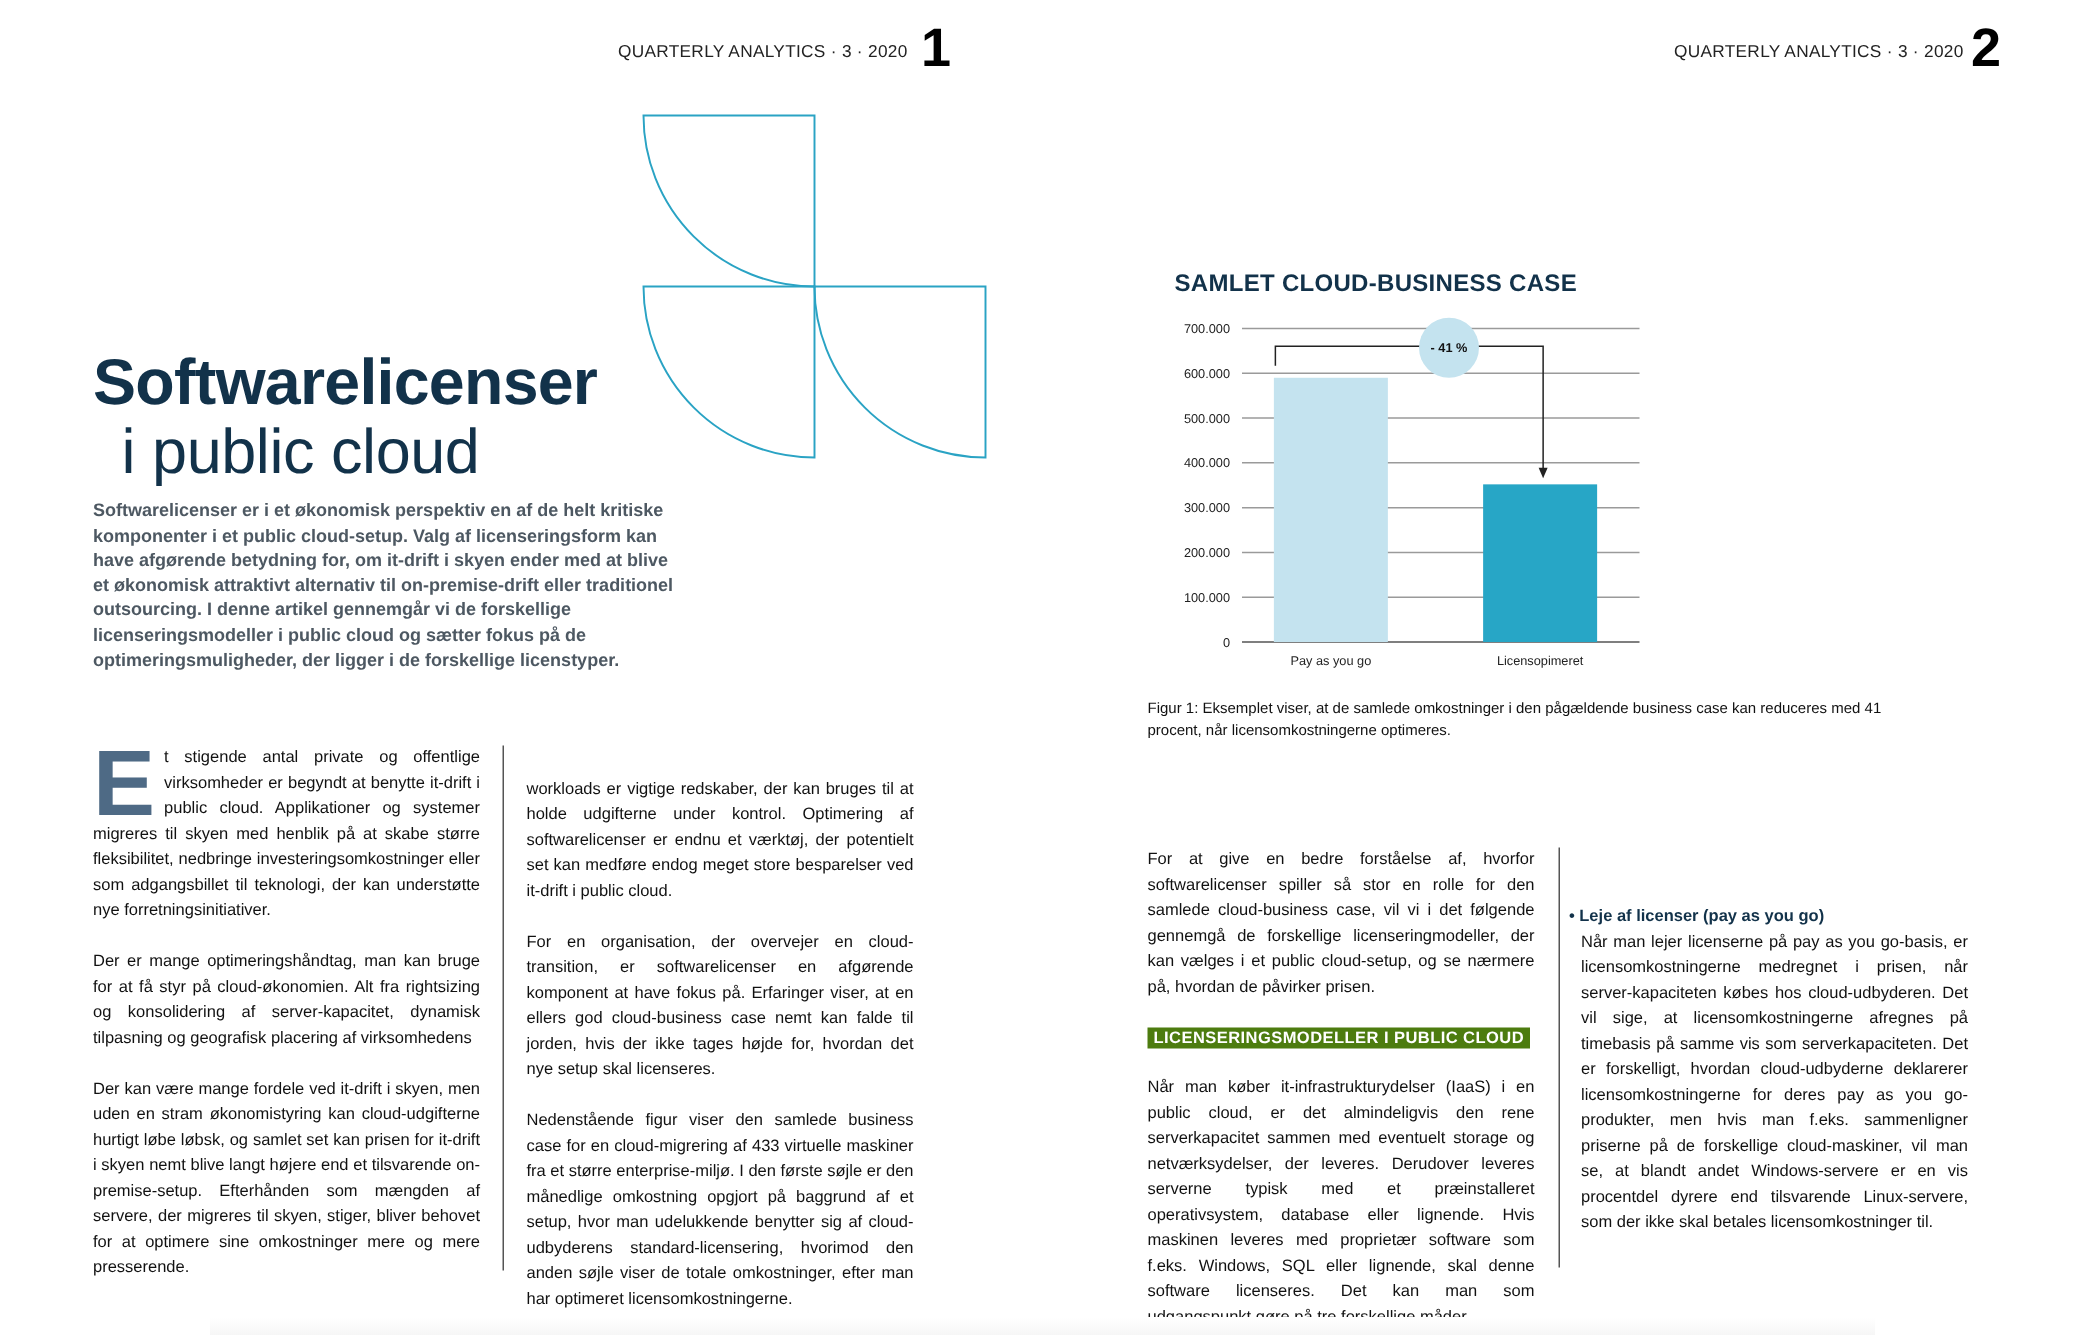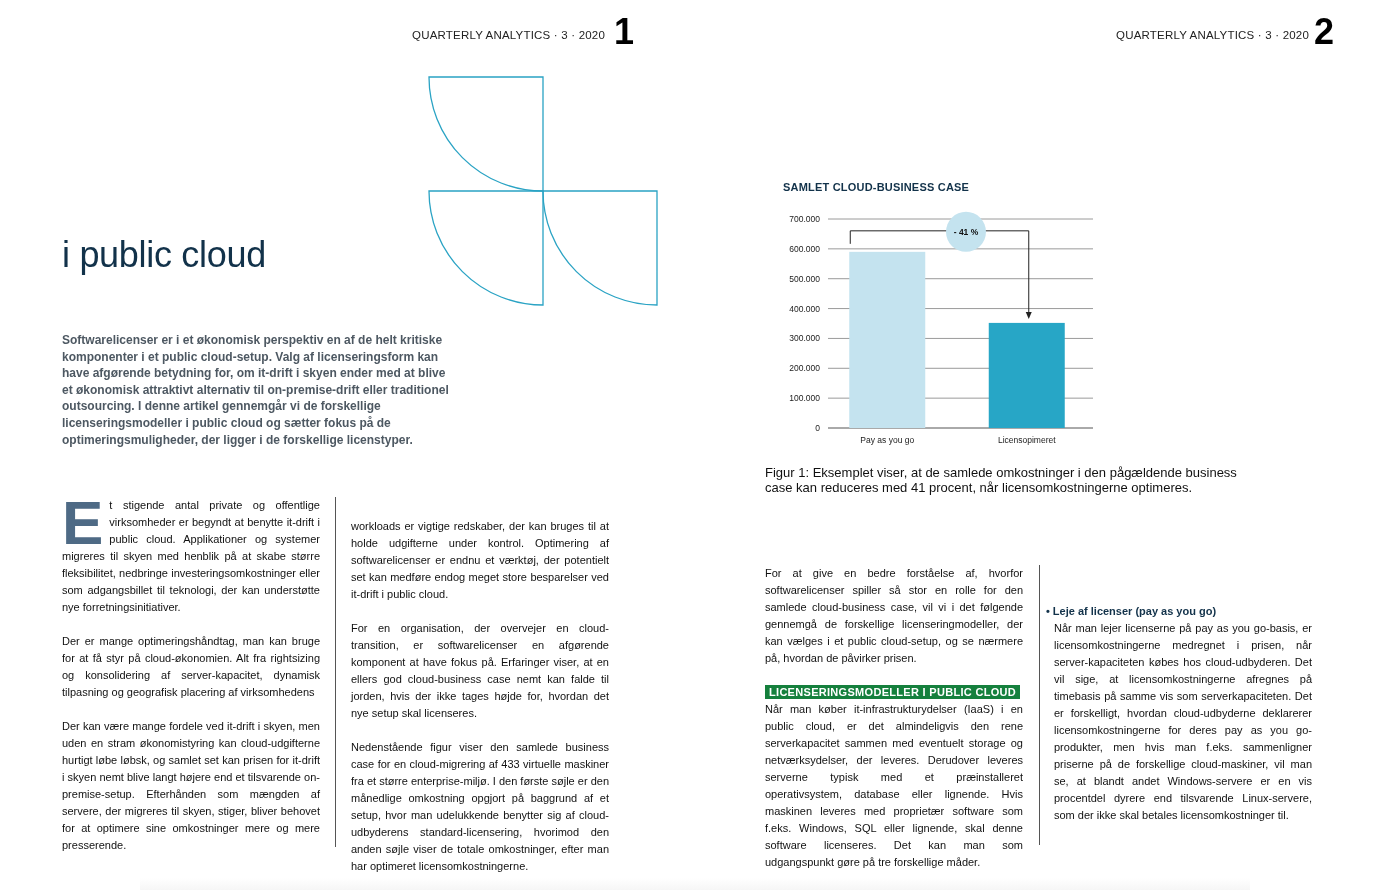--- a/index.html
+++ b/index.html
@@ -14,68 +14,69 @@
   .page-number { position: absolute; top: 12px; font-size: 36px; font-weight: bold; color: #000; line-height: 40px; }
   .page-left .running-header { left: 412px; }
   .page-left .page-number { left: 614px; }
   .page-right .running-header { left: 422px; }
   .page-right .page-number { left: 620px; }
 
   .decor { position: absolute; left: 427px; top: 75px; }
 
   .title { position: absolute; left: 62px; top: 232px; color: #12324a; line-height: 46px; }
   .title-bold { font-size: 43px; font-weight: bold; letter-spacing: -0.5px; display: block; }
-  .title-light { font-size: 36px; font-weight: normal; letter-spacing: -0.3px; display: block; }
+  .title-light { font-size: 42px; font-weight: normal; letter-spacing: -0.3px; display: block; margin-left: 19px; }
 
   .lead { position: absolute; left: 62px; top: 332px; width: 392px; font-size: 12px; line-height: 16.6px; font-weight: bold; color: #4d5862; }
 
   .col { position: absolute; font-size: 11px; line-height: 17px; color: #111; text-align: justify; hyphens: manual; }
   .col p { margin-bottom: 17px; }
   .col p:last-child { margin-bottom: 0; }
 
   .col-1 { left: 62px; top: 497px; width: 258px; }
   .col-2 { left: 351px; top: 497px; width: 258px; margin-top: 21px; }
   .col-3 { left: 765px; top: 565px; width: 258px; }
   .col-4 { left: 1054px; top: 565px; width: 258px; }
 
   .divider { position: absolute; width: 1px; background: #555; }
   .div-1 { left: 335px; top: 497px; height: 350px; }
   .div-2 { left: 1039px; top: 565px; height: 280px; }
 
   .dropcap { float: left; font-size: 62px; line-height: 50px; font-weight: bold; color: #4e6a85; margin: 1px 6px 0 0; height: 50px; }
 
-  .section-heading { display: inline-block; background: #15803d; color: #fff; font-weight: bold; font-size: 11px; padding: 0 4px; line-height: 14px; letter-spacing: 0.3px; margin-bottom: 2px; }
+  .section-heading { display: inline-block; background: #4d7c0f; color: #fff; font-weight: bold; font-size: 11px; padding: 0 4px; line-height: 14px; letter-spacing: 0.3px; margin-bottom: 18px; }
 
   .bullet-heading { font-weight: bold; color: #12324a; margin-left: -8px; margin-top: 38px; }
   .bullet-heading .dot { margin-right: 3px; }
 
-  .chart-title { position: absolute; left: 783px; top: 181px; font-size: 11px; font-weight: bold; color: #12324a; letter-spacing: 0.2px; }
+  .chart-title { position: absolute; left: 783px; top: 181px; font-size: 16px; font-weight: bold; color: #12324a; letter-spacing: 0.2px; }
   .chart { position: absolute; left: 770px; top: 205px; }
   .chart text { font-family: "Liberation Sans", sans-serif; }
-  .caption { position: absolute; left: 765px; top: 465px; width: 500px; font-size: 13px; line-height: 15px; color: #111; }
+  .caption { position: absolute; left: 765px; top: 465px; width: 500px; font-size: 10px; line-height: 15px; color: #111; }
 
   .shadow-bottom { position: absolute; left: 140px; top: 878px; width: 1110px; height: 12px; background: linear-gradient(#fff, #f6f6f6); }
 </style>
 </head>
 <body>
 
 <div class="page page-left">
   <div class="running-header">QUARTERLY ANALYTICS · 3 · 2020</div>
   <div class="page-number">1</div>
 </div>
 
 <svg class="decor" width="235" height="235" viewBox="0 0 235 235">
   <g fill="none" stroke="#2aa3c4" stroke-width="1.3">
     <path d="M2 2 H116 V116 A114 114 0 0 1 2 2 Z"></path>
     <path d="M2 116 H116 V230 A114 114 0 0 1 2 116 Z"></path>
     <path d="M116 116 H230 V230 A114 114 0 0 1 116 116 Z"></path>
   </g>
 </svg>
 
 <h1 class="title">
+  <span class="title-bold">Softwarelicenser</span>
   <span class="title-light">i public cloud</span>
 </h1>
 
 <p class="lead">Softwarelicenser er i et økonomisk perspektiv en af de helt kritiske komponenter i et public cloud-setup. Valg af licenseringsform kan have afgørende betydning for, om it-drift i skyen ender med at blive et økonomisk attraktivt alternativ til on-premise-drift eller traditionel outsourcing. I denne artikel gennemgår vi de forskellige licenseringsmodeller i public cloud og sætter fokus på de optimeringsmuligheder, der ligger i de forskellige licenstyper.</p>
 
 <div class="col col-1">
   <p><span class="dropcap">E</span><span>t stigende antal private og offentlige virksomheder er begyndt at benytte it-drift i public cloud. Applikationer og systemer migreres til skyen med henblik på at skabe større fleksibilitet, nedbringe investeringsomkostninger eller som adgangsbillet til teknologi, der kan understøtte nye forretningsinitiativer.</span></p>
   <p>Der er mange optimeringshåndtag, man kan bruge for at få styr på cloud-økonomien. Alt fra rightsizing og konsolidering af server-kapacitet, dynamisk tilpasning og geografisk placering af virksomhedens</p>
   <p>Der kan være mange fordele ved it-drift i skyen, men uden en stram økonomistyring kan cloud-udgifterne hurtigt løbe løbsk, og samlet set kan prisen for it-drift i skyen nemt blive langt højere end et tilsvarende on-premise-setup. Efterhånden som mængden af servere, der migreres til skyen, stiger, bliver behovet for at optimere sine omkostninger mere og mere presserende.</p>
 </div>

